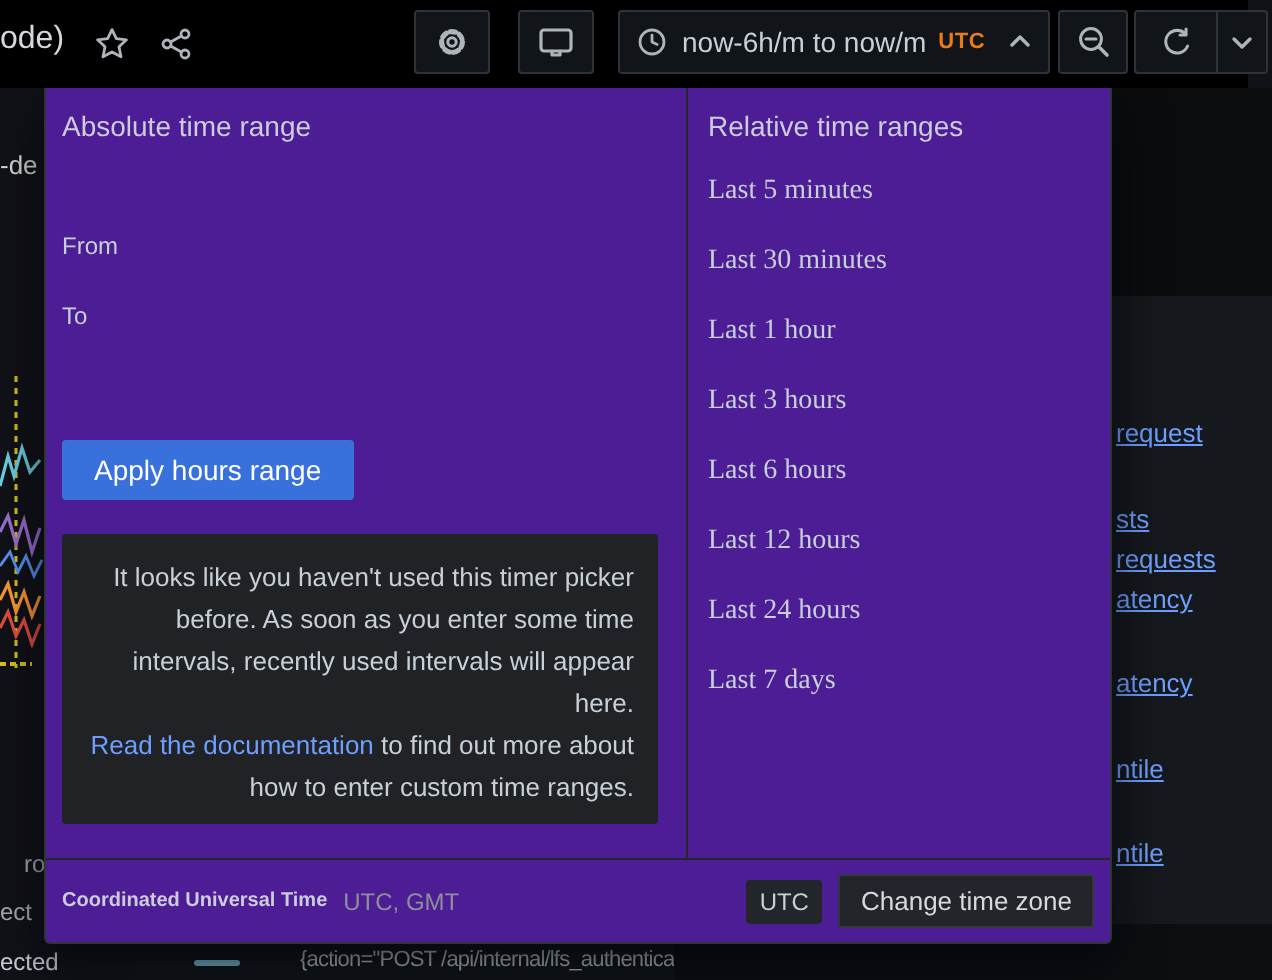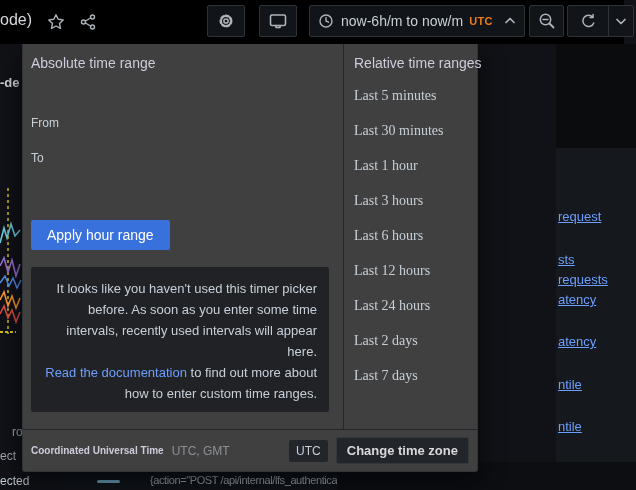--- a/index.html
+++ b/index.html
@@ -17,35 +17,35 @@
     position:absolute; top:5px; height:32px; display:flex; align-items:center; justify-content:center;
     background:#111418; border:1px solid #2e3338; border-radius:2px; cursor:pointer;
   }
   .tb-btn svg, .tb-icon-btn svg { display:block; }
   .icon-stroke { stroke:#aeb4ba; fill:none; stroke-linecap:round; stroke-linejoin:round; }
   .picker-label { font-size:14px; color:#c7d0d9; margin:0 6px 0 7px; white-space:nowrap; }
   .picker-zone { font-size:11px; font-weight:bold; color:#eb7b18; letter-spacing:.3px; margin-right:8px; }
   .split-div { width:1px; height:30px; background:#2e3338; }
   
   .bg-frag { position:absolute; white-space:nowrap; }
-  .bg-left-title { left:0; top:75px; font-size:13px; font-weight:bold; color:#d8d9da; }
+  .bg-left-title { left:0; top:75px; font-size:13px; font-weight:normal; color:#d8d9da; }
   .bg-row-frag { font-size:12px; color:#a6acb2; }
   .bg-chart { position:absolute; left:0; top:188px; }
   .bg-right-top { position:absolute; left:556px; top:44px; width:80px; height:104px; background:#0b0c0e; }
   .bg-right-panel { position:absolute; left:556px; top:148px; width:80px; height:314px; background:#15181c; }
   .bg-link { position:absolute; left:2px; font-size:13px; color:#6e9fff; text-decoration:underline; white-space:nowrap; cursor:pointer; }
   .bg-right-bottom { position:absolute; left:337px; top:462px; width:299px; height:28px; background:#0c0e11; }
   .bg-legend-panel { position:absolute; left:65px; top:472px; width:272px; height:18px; background:#111419; overflow:hidden; }
   .legend-dash { position:absolute; left:32px; top:8px; width:23px; height:3px; border-radius:2px; background:#75b5c9; }
   .legend-text { position:absolute; left:85px; top:2px; font-size:11px; letter-spacing:-0.4px; color:#b3b9bf; white-space:nowrap; }
   .bg-bottom-frag { left:0; top:474px; font-size:12px; color:#c7d0d9; }
   
   .dropdown {
-    position:absolute; left:22px; top:44px; width:456px; height:428px;
-    background:#404040; border:1px solid #303338; border-top:none; border-radius:0 0 3px 3px;
+    position:absolute; left:22px; top:44px; width:534px; height:428px;
+    background:#4c1d95; border:1px solid #303338; border-top:none; border-radius:0 0 3px 3px;
     box-shadow:0 10px 26px rgba(1,4,9,.75); z-index:10;
   }
   .abs-col { position:absolute; left:0; top:0; width:320px; bottom:42px; }
   .rel-col { position:absolute; left:320px; top:0; width:213px; bottom:42px; border-left:1px solid #24262b; }
   .sec-title { font-size:14px; font-weight:500; color:#ccccdc; }
   .abs-title { position:absolute; left:8px; top:11px; }
   .field-label { position:absolute; left:8px; font-size:12px; color:#c7d0d9; }
   .from-label { top:40px;margin-top:32px; } .to-label { top:107px; }
   .time-input {
     position:absolute; left:8px; width:244px; height:30px; background:#0b0c0e;
@@ -72,21 +72,21 @@
     display:flex; align-items:center; padding:0 8px; gap:8px;
   }
   .tz-name { font-size:10px; color:#ccccdc; white-space:nowrap;font-weight:bold; }
   .tz-detail { font-size:12px; color:#8d9197; white-space:nowrap; }
   .tz-badge {
     margin-left:auto; background:#22252a; border-radius:2px; padding:4px 7px;
     font-size:12px; color:#c7d0d9;
   }
   .tz-change-btn {
     background:#22252a; border:1px solid #34383e; border-radius:2px; padding:5px 10px;
-    font-size:13px; font-weight:700; color:#d8d9da; font-family:"Liberation Sans", sans-serif;
+    font-size:13px; font-weight:400; color:#d8d9da; font-family:"Liberation Sans", sans-serif;
     cursor:pointer; white-space:nowrap;
   }
 </style>
 </head>
 <body>
 
 <div id="screen">
 
   <div class="bg-frag bg-left-title">-de</div>
   <svg class="bg-chart" width="22" height="150" viewBox="0 0 22 150">
@@ -195,38 +195,37 @@
       </span>
     </div>
   </div>
 
   <div class="dropdown">
 
     <div class="abs-col">
       <div class="sec-title abs-title">Absolute time range</div>
       <div class="field-label from-label">From</div>
       <div class="field-label to-label">To</div>
-      <button class="apply-btn">Apply hour range</button>
+      <button class="apply-btn">Apply hours range</button>
       <div class="info-box">
         <div>It looks like you haven't used this timer picker before. As soon as you enter some time intervals, recently used intervals will appear here.</div>
         <div><span class="info-link">Read the documentation</span><span> to find out more about how to enter custom time ranges.</span></div>
       </div>
     </div>
 
     <div class="rel-col">
       <div class="sec-title rel-title">Relative time ranges</div>
       <div class="rel-list">
         <div class="rel-item">Last 5 minutes</div>
         <div class="rel-item">Last 30 minutes</div>
         <div class="rel-item">Last 1 hour</div>
         <div class="rel-item">Last 3 hours</div>
         <div class="rel-item">Last 6 hours</div>
         <div class="rel-item">Last 12 hours</div>
         <div class="rel-item">Last 24 hours</div>
-        <div class="rel-item">Last 2 days</div>
         <div class="rel-item">Last 7 days</div>
       </div>
     </div>
 
     <div class="dd-footer">
       <span class="tz-name">Coordinated Universal Time</span>
       <span class="tz-detail">UTC, GMT</span>
       <span class="tz-badge">UTC</span>
       <button class="tz-change-btn">Change time zone</button>
     </div>

